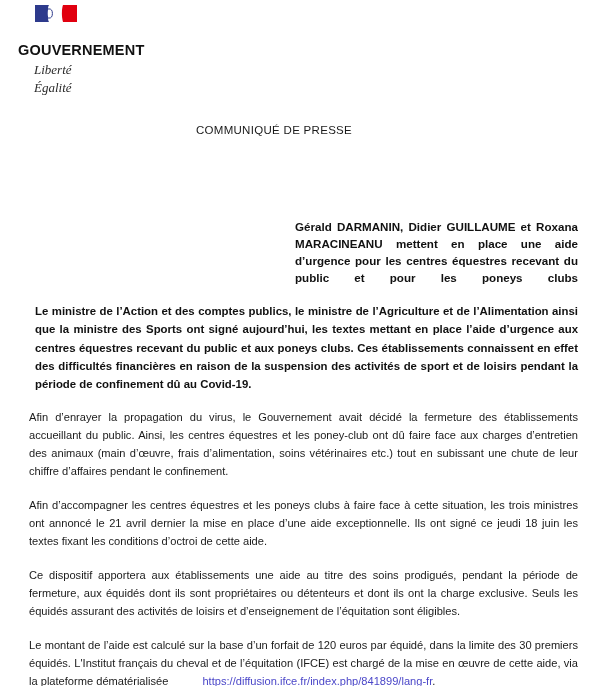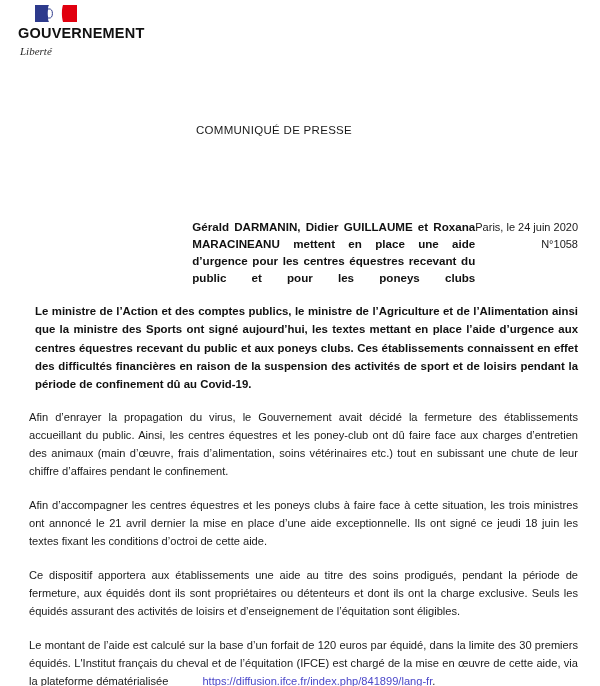--- a/index.html
+++ b/index.html
@@ -39,30 +39,30 @@
   }
   .flag svg { display: block; }
 
   .wordmark {
     font-family: "Liberation Sans", sans-serif;
     font-weight: bold;
     font-size: 14.5px;
     letter-spacing: 0.2px;
     color: #111111;
     line-height: 1.05;
-    margin-top: 3px;
+    margin-top: 20px;
   }
   .motto {
     font-family: "Liberation Serif", serif;
     font-style: italic;
-    font-size: 11px;
+    font-size: 13px;
     line-height: 1.38;
     color: #2a2a2a;
     margin-top: 3px;
-    margin-left: 2px;
+    margin-left: 16px;
   }
   .motto div { white-space: nowrap; }
 
   
   .kicker {
     position: absolute;
     top: 124px;
     left: 0;
     width: 548px;
     text-align: center;
@@ -140,31 +140,28 @@
       <svg width="44" height="19" viewBox="0 0 44 19" xmlns="http://www.w3.org/2000/svg">
         <path d="M1,1 L15,1 C13.5,5 13.5,13 15,18 L1,18 Z" fill="#2d3a8c"></path>
         <path d="M15,1 L29,1 C27.5,5 27.5,13 29,18 L15,18 C13.5,13 13.5,5 15,1 Z" fill="#ffffff"></path>
         <path d="M29,1 L43,1 L43,18 L29,18 C27.5,13 27.5,5 29,1 Z" fill="#e1000f"></path>
         <ellipse cx="15" cy="9.5" rx="3.4" ry="4.6" fill="none" stroke="#2d3a8c" stroke-width="1"></ellipse>
       </svg>
     </div>
     <div class="wordmark">GOUVERNEMENT</div>
     <div class="motto">
       <div>Liberté</div>
+      <div>Égalité</div>
     </div>
   </div>
 
   <div class="kicker">COMMUNIQUÉ DE PRESSE</div>
 
   <div class="header-row">
     <div class="headline">Gérald DARMANIN, Didier GUILLAUME et Roxana MARACINEANU mettent en place une aide d’urgence pour les centres équestres recevant du public et pour les poneys clubs</div>
-    <div class="meta">
-      <div>Paris, le 24 juin 2020</div>
-      <div>N°1058</div>
-    </div>
   </div>
 
   <div class="body-copy">
     <p class="lead">Le ministre de l’Action et des comptes publics, le ministre de l’Agriculture et de l’Alimentation ainsi que la ministre des Sports ont signé aujourd’hui, les textes mettant en place l’aide d’urgence aux centres équestres recevant du public et aux poneys clubs. Ces établissements connaissent en effet des difficultés financières en raison de la suspension des activités de sport et de loisirs pendant la période de confinement dû au Covid-19.</p>
     <p class="para">Afin d’enrayer la propagation du virus, le Gouvernement avait décidé la fermeture des établissements accueillant du public. Ainsi, les centres équestres et les poney-club ont dû faire face aux charges d’entretien des animaux (main d’œuvre, frais d’alimentation, soins vétérinaires etc.) tout en subissant une chute de leur chiffre d’affaires pendant le confinement.</p>
     <p class="para">Afin d’accompagner les centres équestres et les poneys clubs à faire face à cette situation, les trois ministres ont annoncé le 21 avril dernier la mise en place d’une aide exceptionnelle. Ils ont signé ce jeudi 18 juin les textes fixant les conditions d’octroi de cette aide.</p>
     <p class="para">Ce dispositif apportera aux établissements une aide au titre des soins prodigués, pendant la période de fermeture, aux équidés dont ils sont propriétaires ou détenteurs et dont ils ont la charge exclusive. Seuls les équidés assurant des activités de loisirs et d’enseignement de l’équitation sont éligibles.</p>
     <p class="para"><span>Le montant de l’aide est calculé sur la base d’un forfait de 120 euros par équidé, dans la limite des 30 premiers équidés. L'Institut français du cheval et de l’équitation (IFCE) est chargé de la mise en œuvre de cette aide, via la plateforme dématérialisée </span><a class="link" href="#">https://diffusion.ifce.fr/index.php/841899/lang-fr</a><span>.</span></p>
 
   </div>

